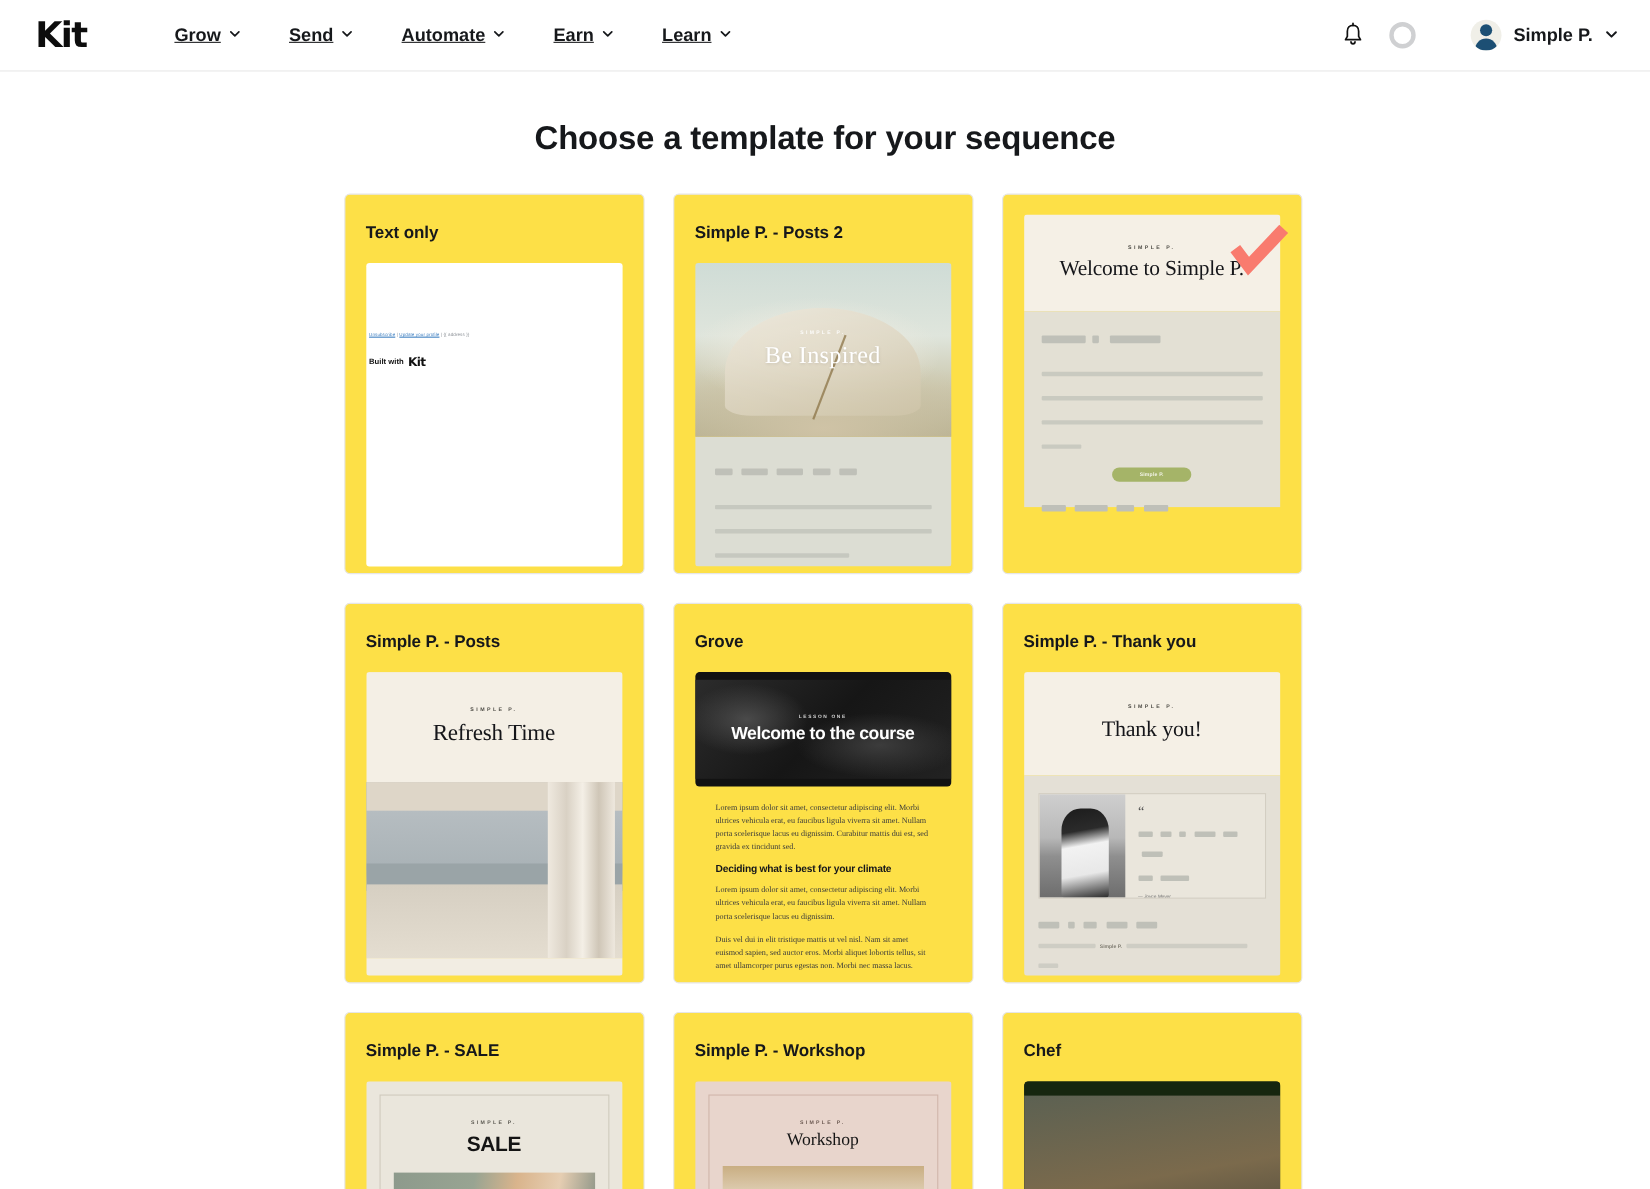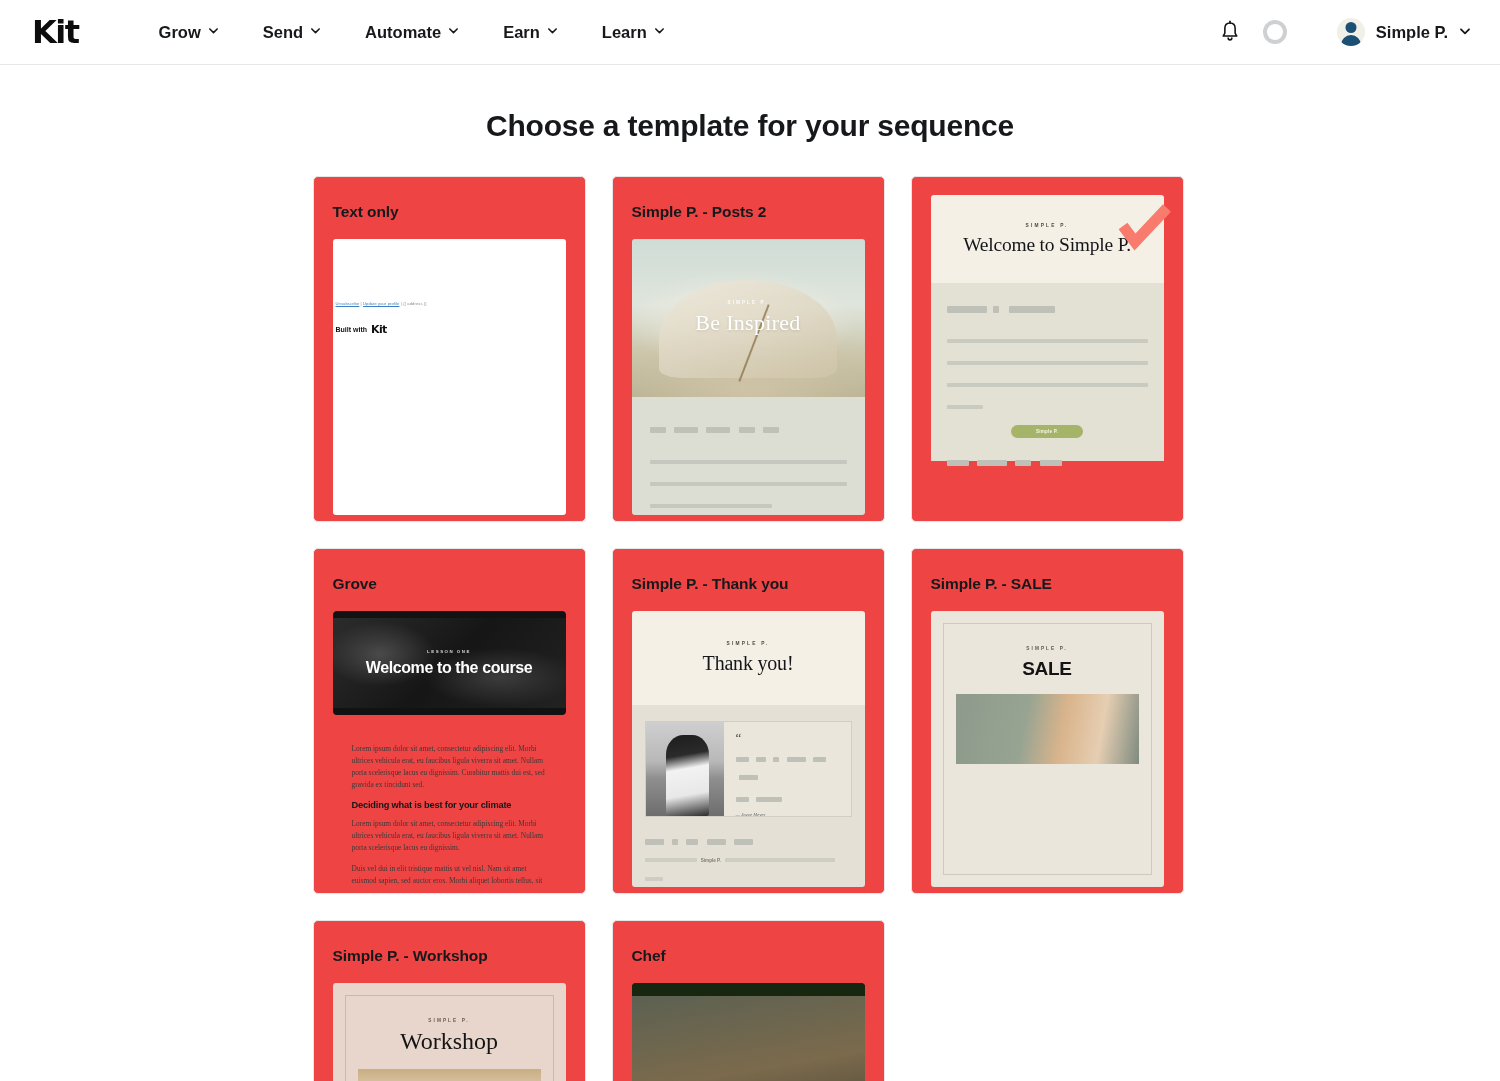--- a/index.html
+++ b/index.html
@@ -19,21 +19,21 @@
     border-bottom:1px solid #e8e8e8;
     display:flex; align-items:center;
     padding:0 24px 0 32px;
     position:relative;
   }
   .logo{
     font-size:32px; font-weight:900; letter-spacing:-1.5px;
     color:#0d0d0d; line-height:1; margin-right:58px;
     font-family:"DejaVu Sans", sans-serif;
   }
-  .navlinks{ display:flex; align-items:center; gap:0; }
+  .navlinks{ display:flex; align-items:center; gap:0;text-decoration:underline; }
   .navitem{
     display:flex; align-items:center; gap:7px;
     font-size:16.5px; font-weight:600; color:#16181b;
     padding:8px 22px; cursor:pointer; white-space:nowrap;
   }
   .chev{ display:inline-block; width:11px; height:11px; position:relative; top:-2px;}
   .chev svg{ display:block; }
   .nav-right{
     margin-left:auto; display:flex; align-items:center; gap:22px;
   }
@@ -65,21 +65,21 @@
   .page-title{
     text-align:center; font-size:30px; font-weight:700;
     color:#16181b; margin:44px 0 0 0; letter-spacing:-0.2px;
   }
   .grid{
     width:875px; margin:33px auto 0 auto;
     display:grid; grid-template-columns:repeat(3,273px);
     gap:26px 26px;
   }
   .card{
-    background:#ef4444;
+    background:#fde047;
     border:1px solid #e6e6e6;
     border-radius:5px;
     height:346px;
     overflow:hidden;
     position:relative;
     cursor:pointer;
   }
   .card-title{
     font-size:15.5px; font-weight:700; color:#16181b;
     padding:26px 19px 0 19px; letter-spacing:-0.1px;
@@ -174,21 +174,21 @@
   .gr-tex{
     position:absolute; inset:7px 0;
     background:
       radial-gradient(ellipse 40% 60% at 20% 40%, #4a4a4a 0%, rgba(30,30,30,0) 60%),
       radial-gradient(ellipse 50% 50% at 72% 66%, #3c3c3c 0%, rgba(20,20,20,0) 65%),
       linear-gradient(135deg,#2c2c2c 0%,#161616 50%,#222 100%);
   }
   .gr-ov{position:absolute;inset:0;display:flex;flex-direction:column;align-items:center;justify-content:center;}
   .gr-eyebrow{font-size:4.4px;letter-spacing:1.5px;font-weight:700;color:#d6d6d6;margin-bottom:5px;}
   .gr-head{font-size:16px;font-weight:700;color:#fff;letter-spacing:-0.4px;}
-  .gr-body{ padding:28px 19px 0 19px; }
+  .gr-body{ padding:13px 19px 0 19px; }
   .gr-p{
     font-family:"Liberation Serif",serif; font-size:7.4px; line-height:1.62;
     color:#3a3a3a; margin:0 0 9px 0;
   }
   .gr-h2{ font-size:9.3px; font-weight:700; color:#15161a; margin:3px 0 8px 0; letter-spacing:-0.2px;}
 
   
   .ty-hero{
     background:#f5f0e6;height:94px;
     display:flex;flex-direction:column;align-items:center;justify-content:center;
@@ -214,21 +214,21 @@
   
   .sa-wrap{ background:#eae6dc; height:100%; padding:12px;}
   .sa-inner{ border:1px solid #cfcabd; height:100%; padding:22px 12px 0 12px; text-align:center;}
   .sa-eyebrow{ font-size:4.7px; letter-spacing:2.1px; font-weight:700; color:#5a5850;}
   .sa-head{ font-size:19px; font-weight:800; color:#141414; margin-top:7px; letter-spacing:-0.3px;}
   .sa-photo{ height:70px; margin-top:14px; background:linear-gradient(100deg,#8d9a8c 0%,#98a492 38%,#d9b48c 58%,#e6ceb2 78%,#7e8b80 100%);}
 
   .wk-wrap{ background:#e8d5cc; height:100%; padding:12px;}
   .wk-inner{ border:1px solid #d0b6aa; height:100%; padding:22px 12px 0 12px; text-align:center;}
   .wk-eyebrow{ font-size:4.7px; letter-spacing:2.1px; font-weight:700; color:#6a5850;}
-  .wk-head{ font-family:"Liberation Serif",serif; font-size:24px; color:#141414; margin-top:5px;}
+  .wk-head{ font-family:"Liberation Serif",serif; font-size:16px; color:#141414; margin-top:5px;}
   .wk-photo{ height:70px; margin-top:14px; background:linear-gradient(180deg,#c9ae82 0%,#e2d3bb 40%,#b79a6e 100%);}
 
   .ch-wrap{ height:100%; background:#12210f; border-radius:4px; overflow:hidden;}
   .ch-bar{ height:13px; background:#16260f;}
   .ch-name{
     background:#4f6352; height:33px; display:flex; align-items:center; justify-content:center;
     font-size:7.2px; font-weight:700; letter-spacing:1.7px; color:#f1f1ea;
   }
   .ch-photo{
     position:relative; height:100%; overflow:hidden;
@@ -377,20 +377,37 @@
           <span class="ph" style="width:22px;height:6px;margin-left:4px;"></span>
         </div>
 
       </div>
     </div>
     <svg class="checkmark" viewBox="0 0 62 48">
       <path d="M10 22 L22 38 L54 4" stroke="#F97B6E" stroke-width="11" fill="none" stroke-linecap="butt" stroke-linejoin="miter"></path>
     </svg>
   </div>
 
+  <div class="card">
+    <div class="card-title">Simple P. - Posts</div>
+    <div class="preview">
+      <div class="po-hero">
+        <div class="w-eyebrow">SIMPLE P.</div>
+        <div class="w-head" style="font-size:21px;">Refresh Time</div>
+      </div>
+      <div class="po-photo">
+        <div class="po-sky"></div>
+          <div class="po-sea"></div>
+        <div class="po-deck"></div>
+          <div class="po-eave"></div>
+          <div class="po-curtain"></div>
+      </div>
+      <div class="po-foot"></div>
+    </div>
+  </div>
 
   <div class="card">
     <div class="card-title">Grove</div>
     <div class="preview">
       <div class="gr-hero">
         <div class="gr-tex"></div>
         <div class="gr-ov">
           <div class="gr-eyebrow">LESSON ONE</div>
           <div class="gr-head">Welcome to the course</div>
         </div>

